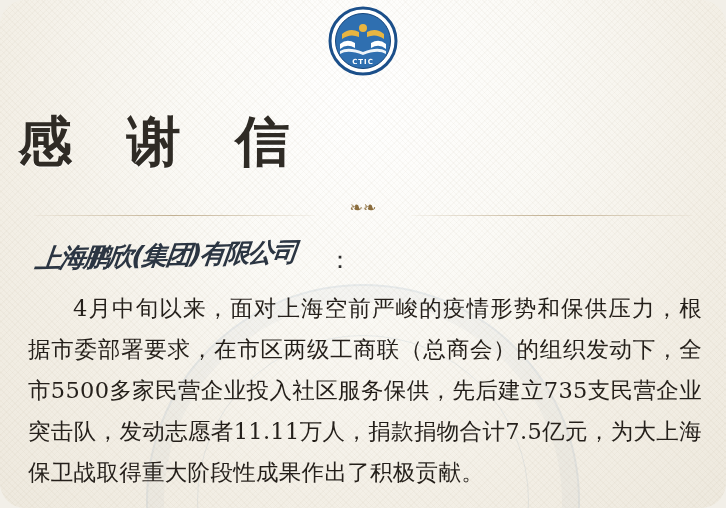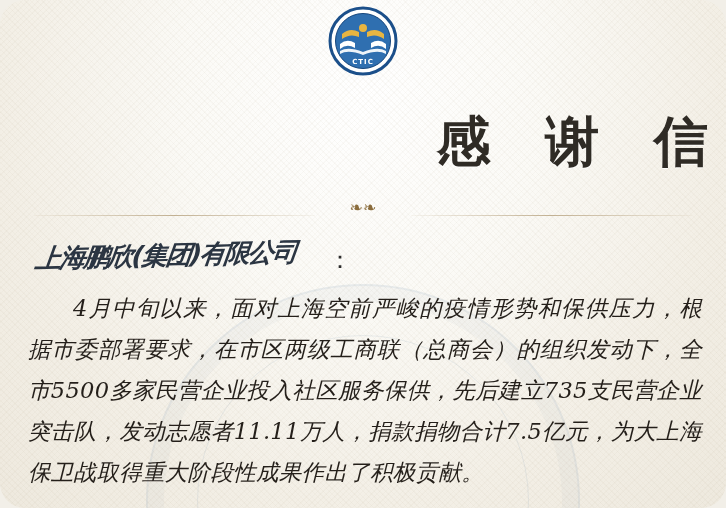--- a/index.html
+++ b/index.html
@@ -66,21 +66,21 @@
     height: 74px;
   }
   .logo-svg { display: block; }
 
   
   .title {
     position: absolute;
     top: 110px;
     left: 0;
     right: 0;
-    text-align: right;
+    text-align: left;
     font-size: 54px;
     line-height: 1.15;
     font-weight: bold;
     letter-spacing: 18px;
     text-indent: 18px;
     color: #2f2b25;
     font-family: "DejaVu Serif", "Liberation Serif", serif;
     text-shadow: 0 1px 0 rgba(255,255,255,0.8);
   }
 
@@ -148,21 +148,20 @@
     line-height: 41px;
     color: #241f1a;
     text-align: justify;
     text-justify: inter-character;
     font-family: "DejaVu Serif", "Liberation Serif", serif;
     letter-spacing: 0.3px;
   }
   .body-text p {
     margin: 0;
     text-indent: 2em;
-    font-style: italic;
   }
 </style>
 </head>
 <body>
 
 <div class="page">
   <div class="texture"></div>
   <div class="watermark"></div>
 
   <div class="logo-wrap">

